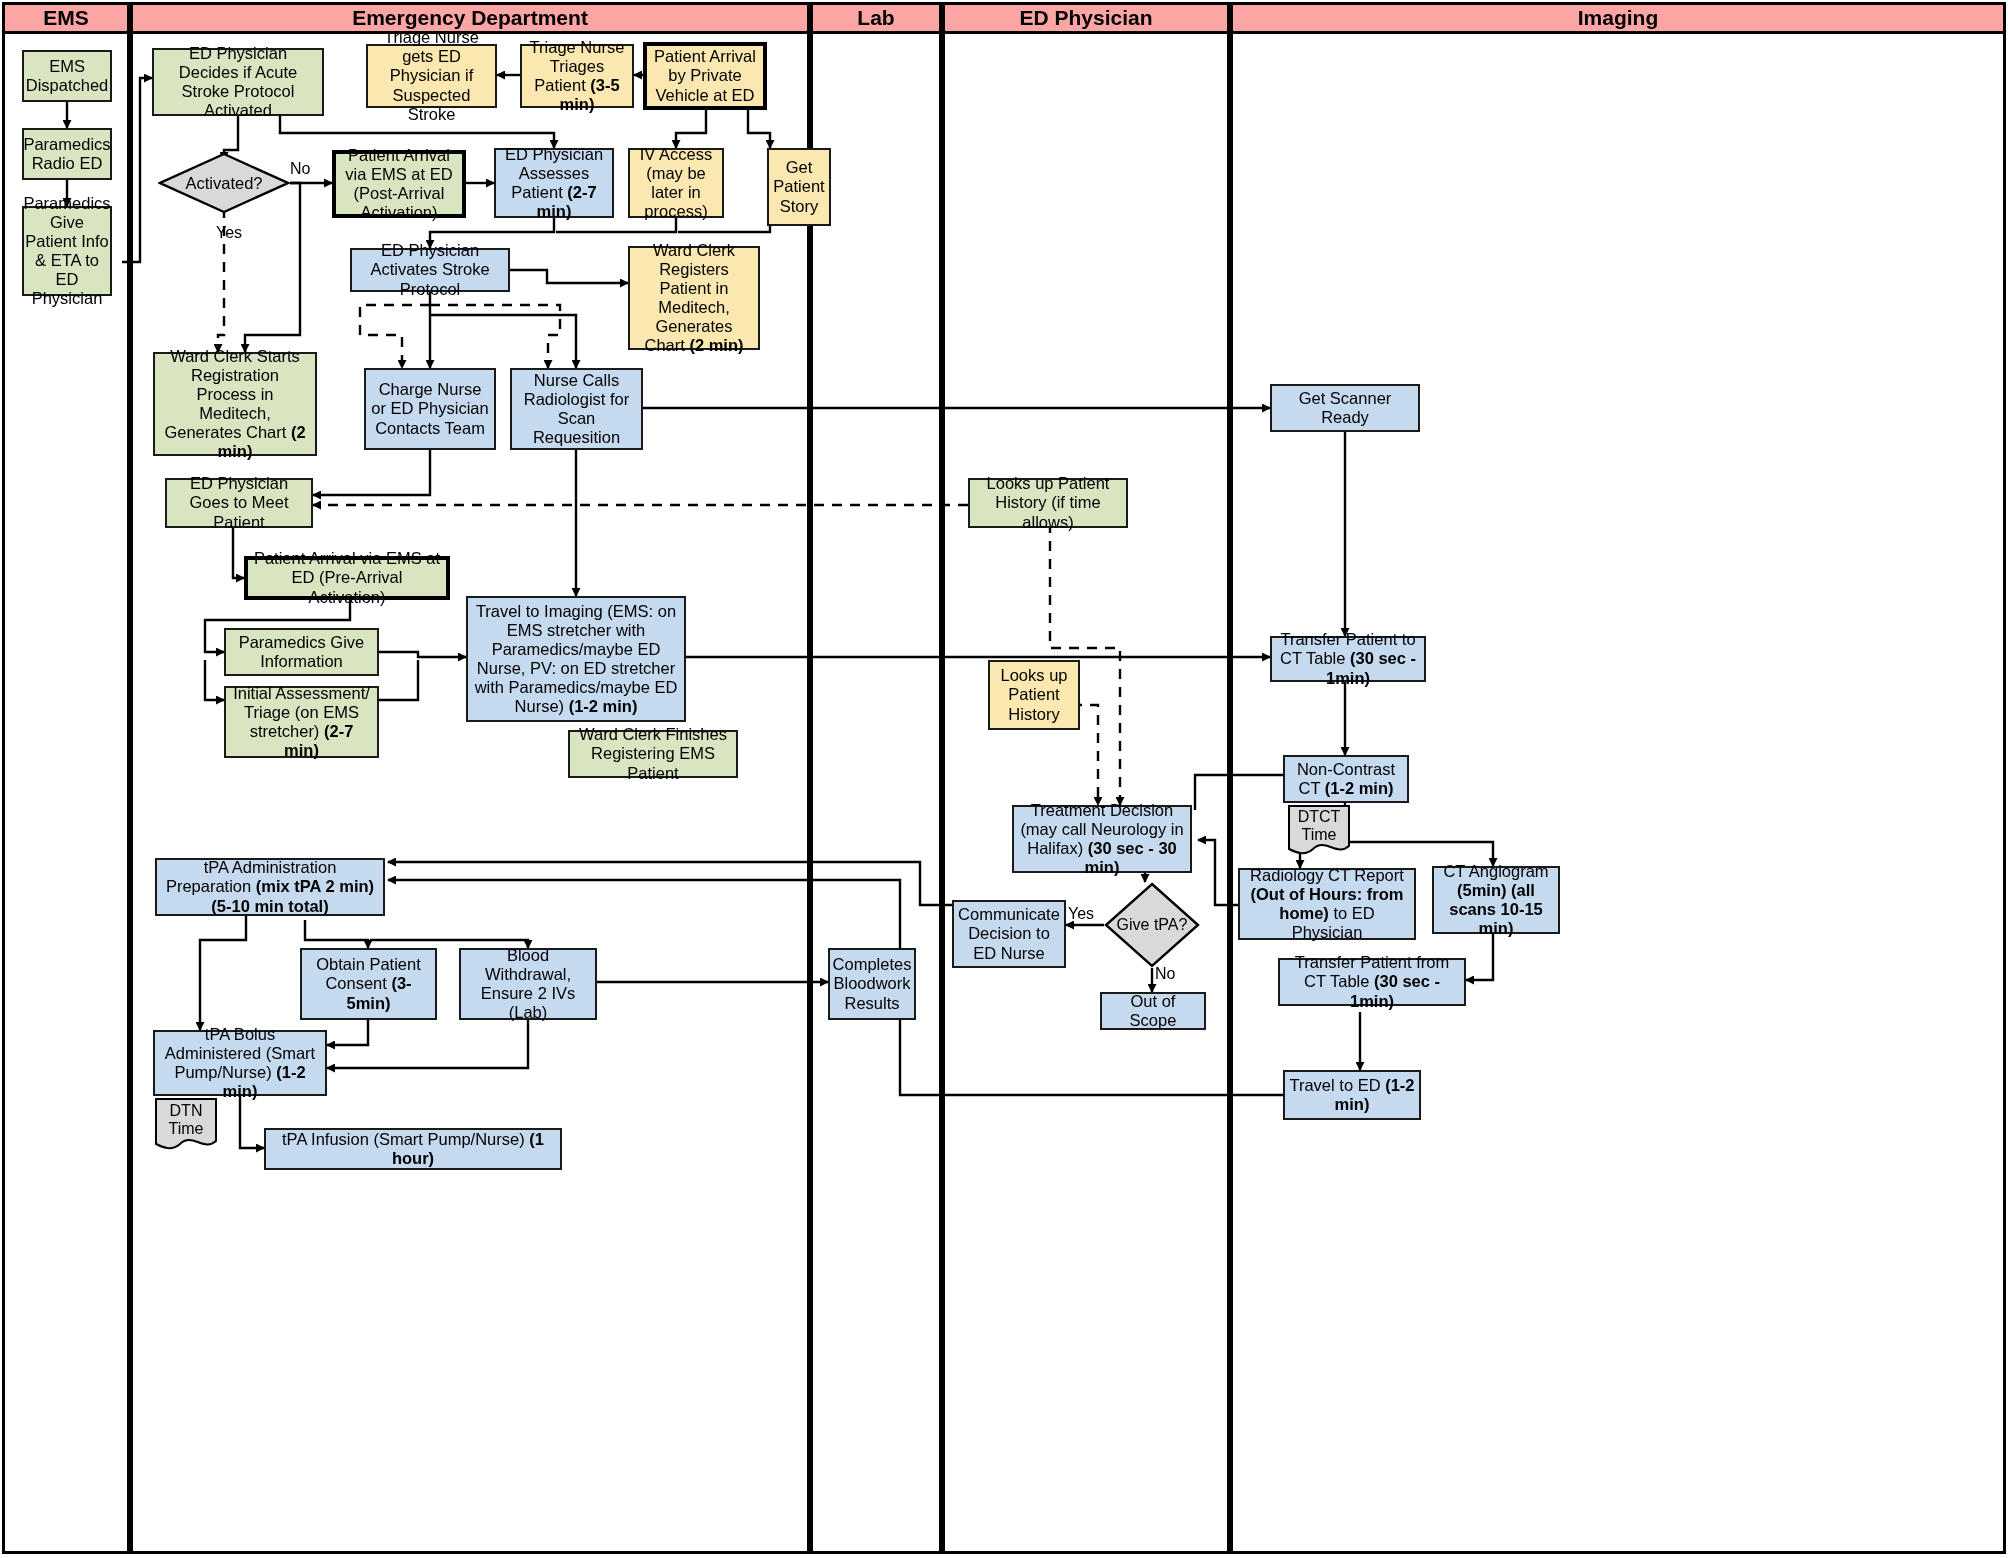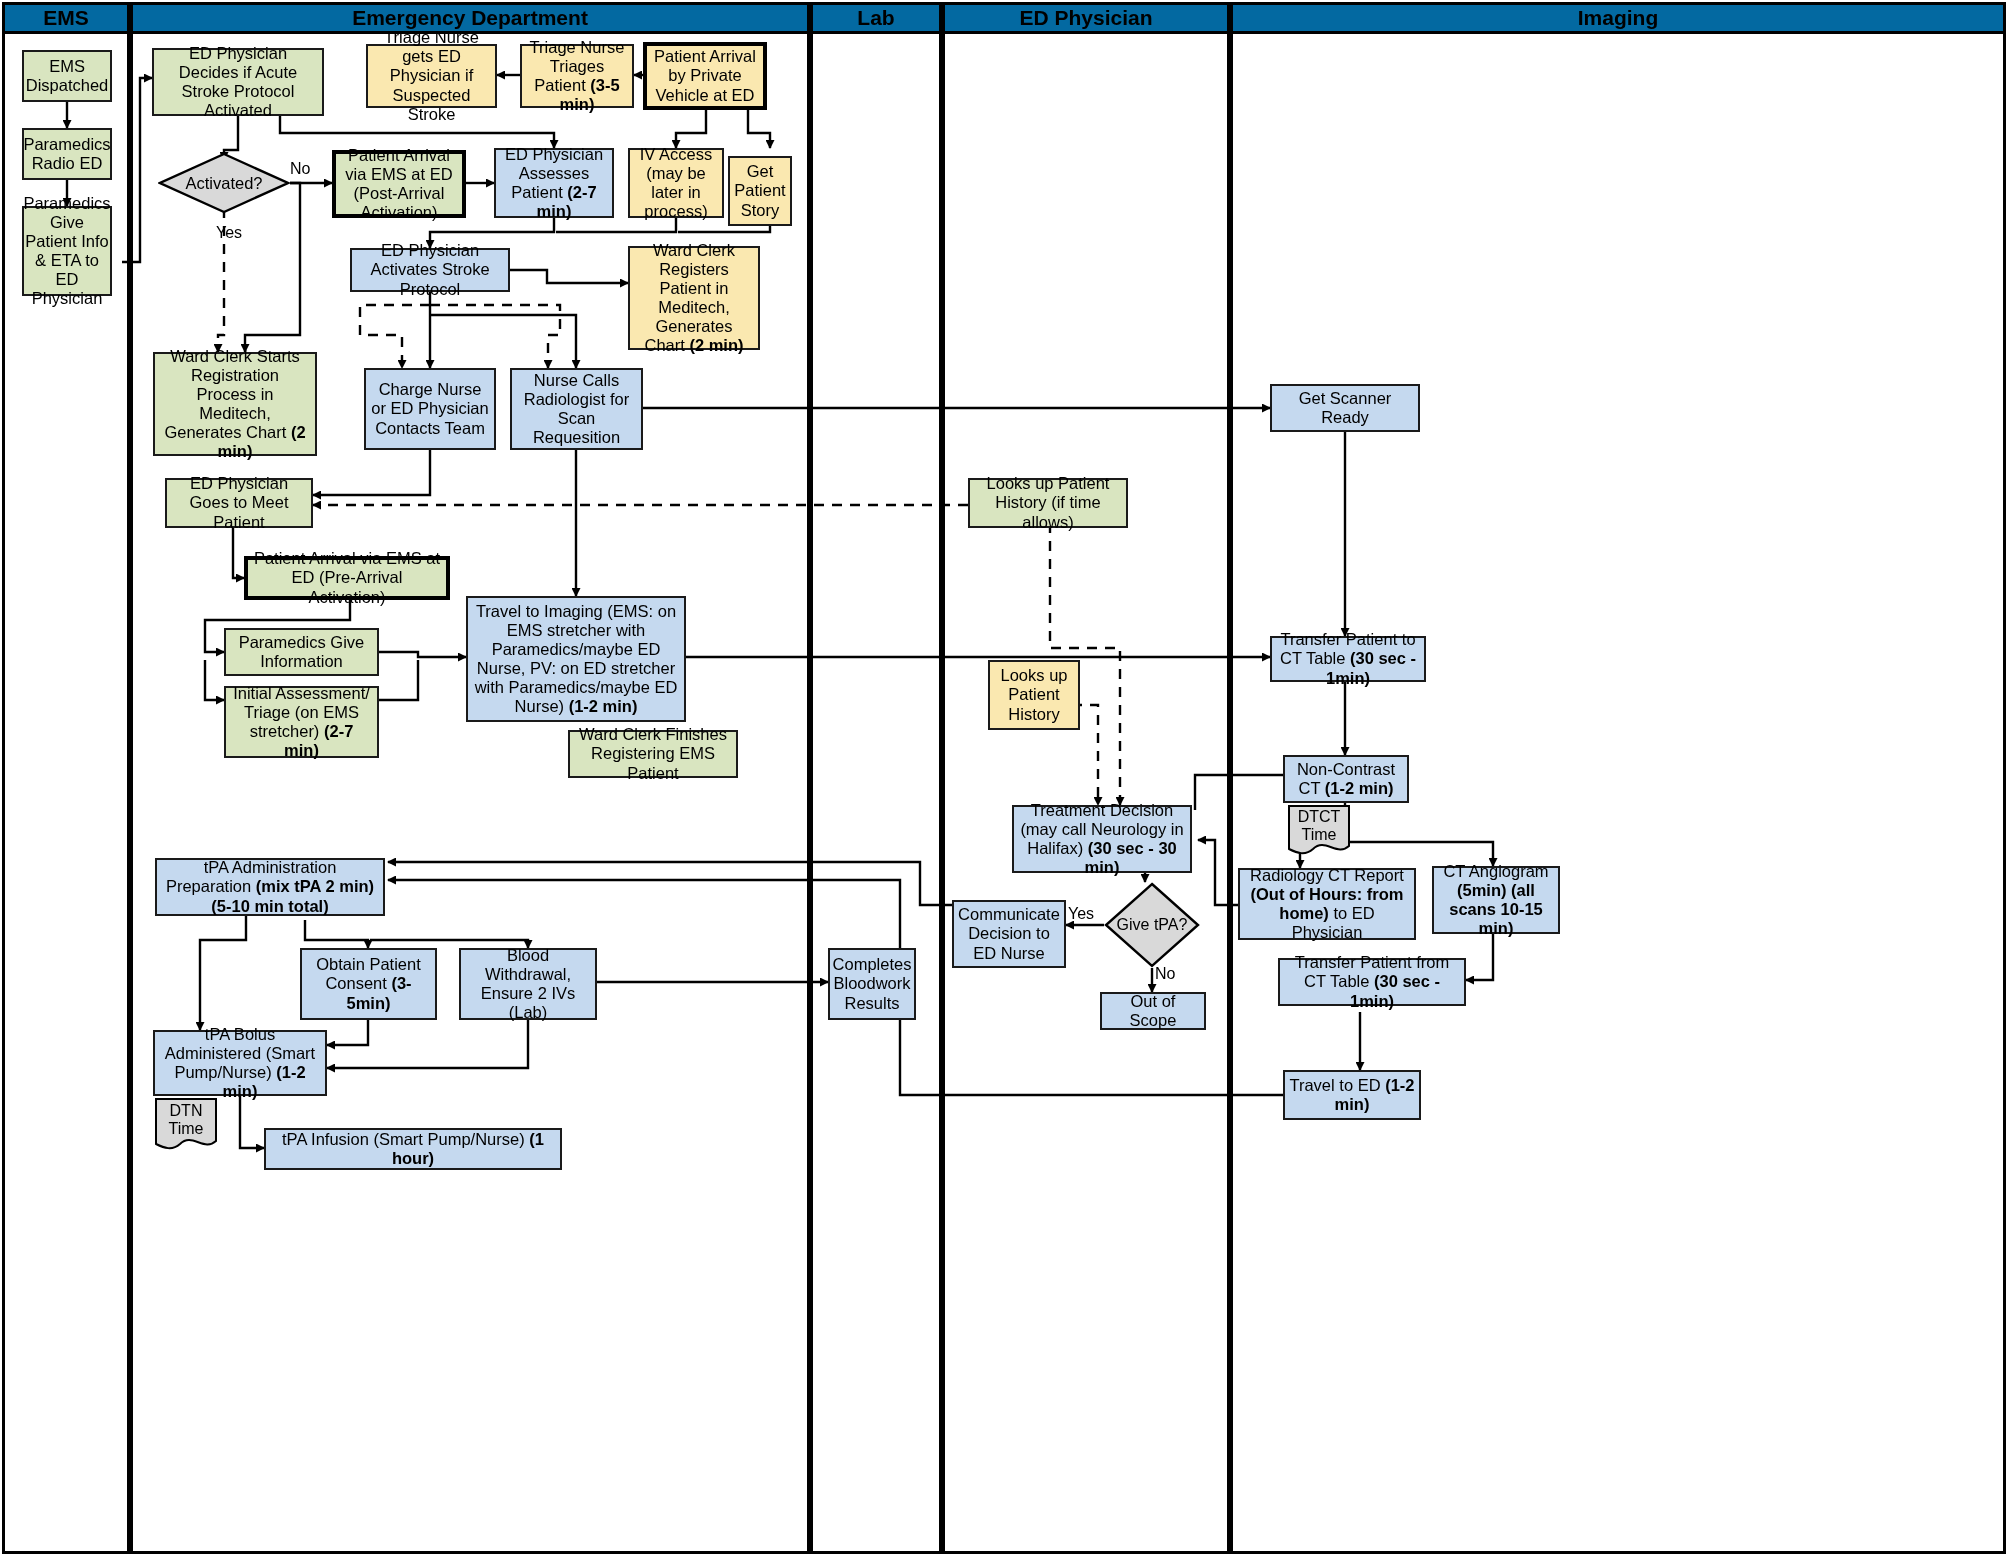--- a/index.html
+++ b/index.html
@@ -1,20 +1,20 @@
 <!DOCTYPE html>
 <html><head>
 <meta charset="utf-8">
 <style>
   html,body{margin:0;padding:0;background:#fff;}
   body{font-family:"Liberation Sans", sans-serif;}
   #canvas{position:relative;width:2008px;height:1558px;background:#fff;overflow:hidden;}
 
   
-  .lane-header{position:absolute;background:#0369a1;border:3px solid #000;
+  .lane-header{position:absolute;background:#fca5a5;border:3px solid #000;
     display:flex;align-items:center;justify-content:center;
     font-weight:bold;font-size:21px;color:#000;box-sizing:border-box;}
   .lane-body{position:absolute;border-left:3px solid #000;border-right:3px solid #000;
     border-bottom:3px solid #000;box-sizing:border-box;background:transparent;}
 
   
   .node{position:absolute;box-sizing:border-box;border:2px solid #1a1a1a;
     display:flex;align-items:center;justify-content:center;text-align:center;
     font-size:16.5px;line-height:1.16;color:#000;padding:2px 4px;}
   .green{background:#d9e5c0;}
@@ -196,21 +196,21 @@
   <div class="node yellow thick" style="left:643px;top:42px;width:124px;height:68px;">Patient Arrival by Private Vehicle at ED</div>
 
   <div class="node green thick" style="left:332px;top:150px;width:134px;height:68px;">Patient Arrival via EMS at ED (Post-Arrival Activation)</div>
 
   <div class="node blue" style="left:494px;top:148px;width:120px;height:70px;">
     <span><span>ED Physician Assesses Patient </span><b>(2-7 min)</b></span>
   </div>
 
   <div class="node yellow" style="left:628px;top:148px;width:96px;height:70px;">IV Access (may be later in process)</div>
 
-  <div class="node yellow" style="left:728px;top:148px;width:64px;height:70px;margin-top:8px;">Get Patient Story</div>
+  <div class="node yellow" style="left:767px;top:148px;width:64px;height:78px;">Get Patient Story</div>
 
   <div class="node blue" style="left:350px;top:248px;width:160px;height:44px;">ED Physician Activates Stroke Protocol</div>
 
   <div class="node yellow" style="left:628px;top:246px;width:132px;height:104px;">
     <span><span>Ward Clerk Registers Patient in Meditech, Generates Chart </span><b>(2 min)</b></span>
   </div>
 
   <div class="node green" style="left:153px;top:352px;width:164px;height:104px;">
     <span><span>Ward Clerk Starts Registration Process in Meditech, Generates Chart </span><b>(2 min)</b></span>
   </div>

